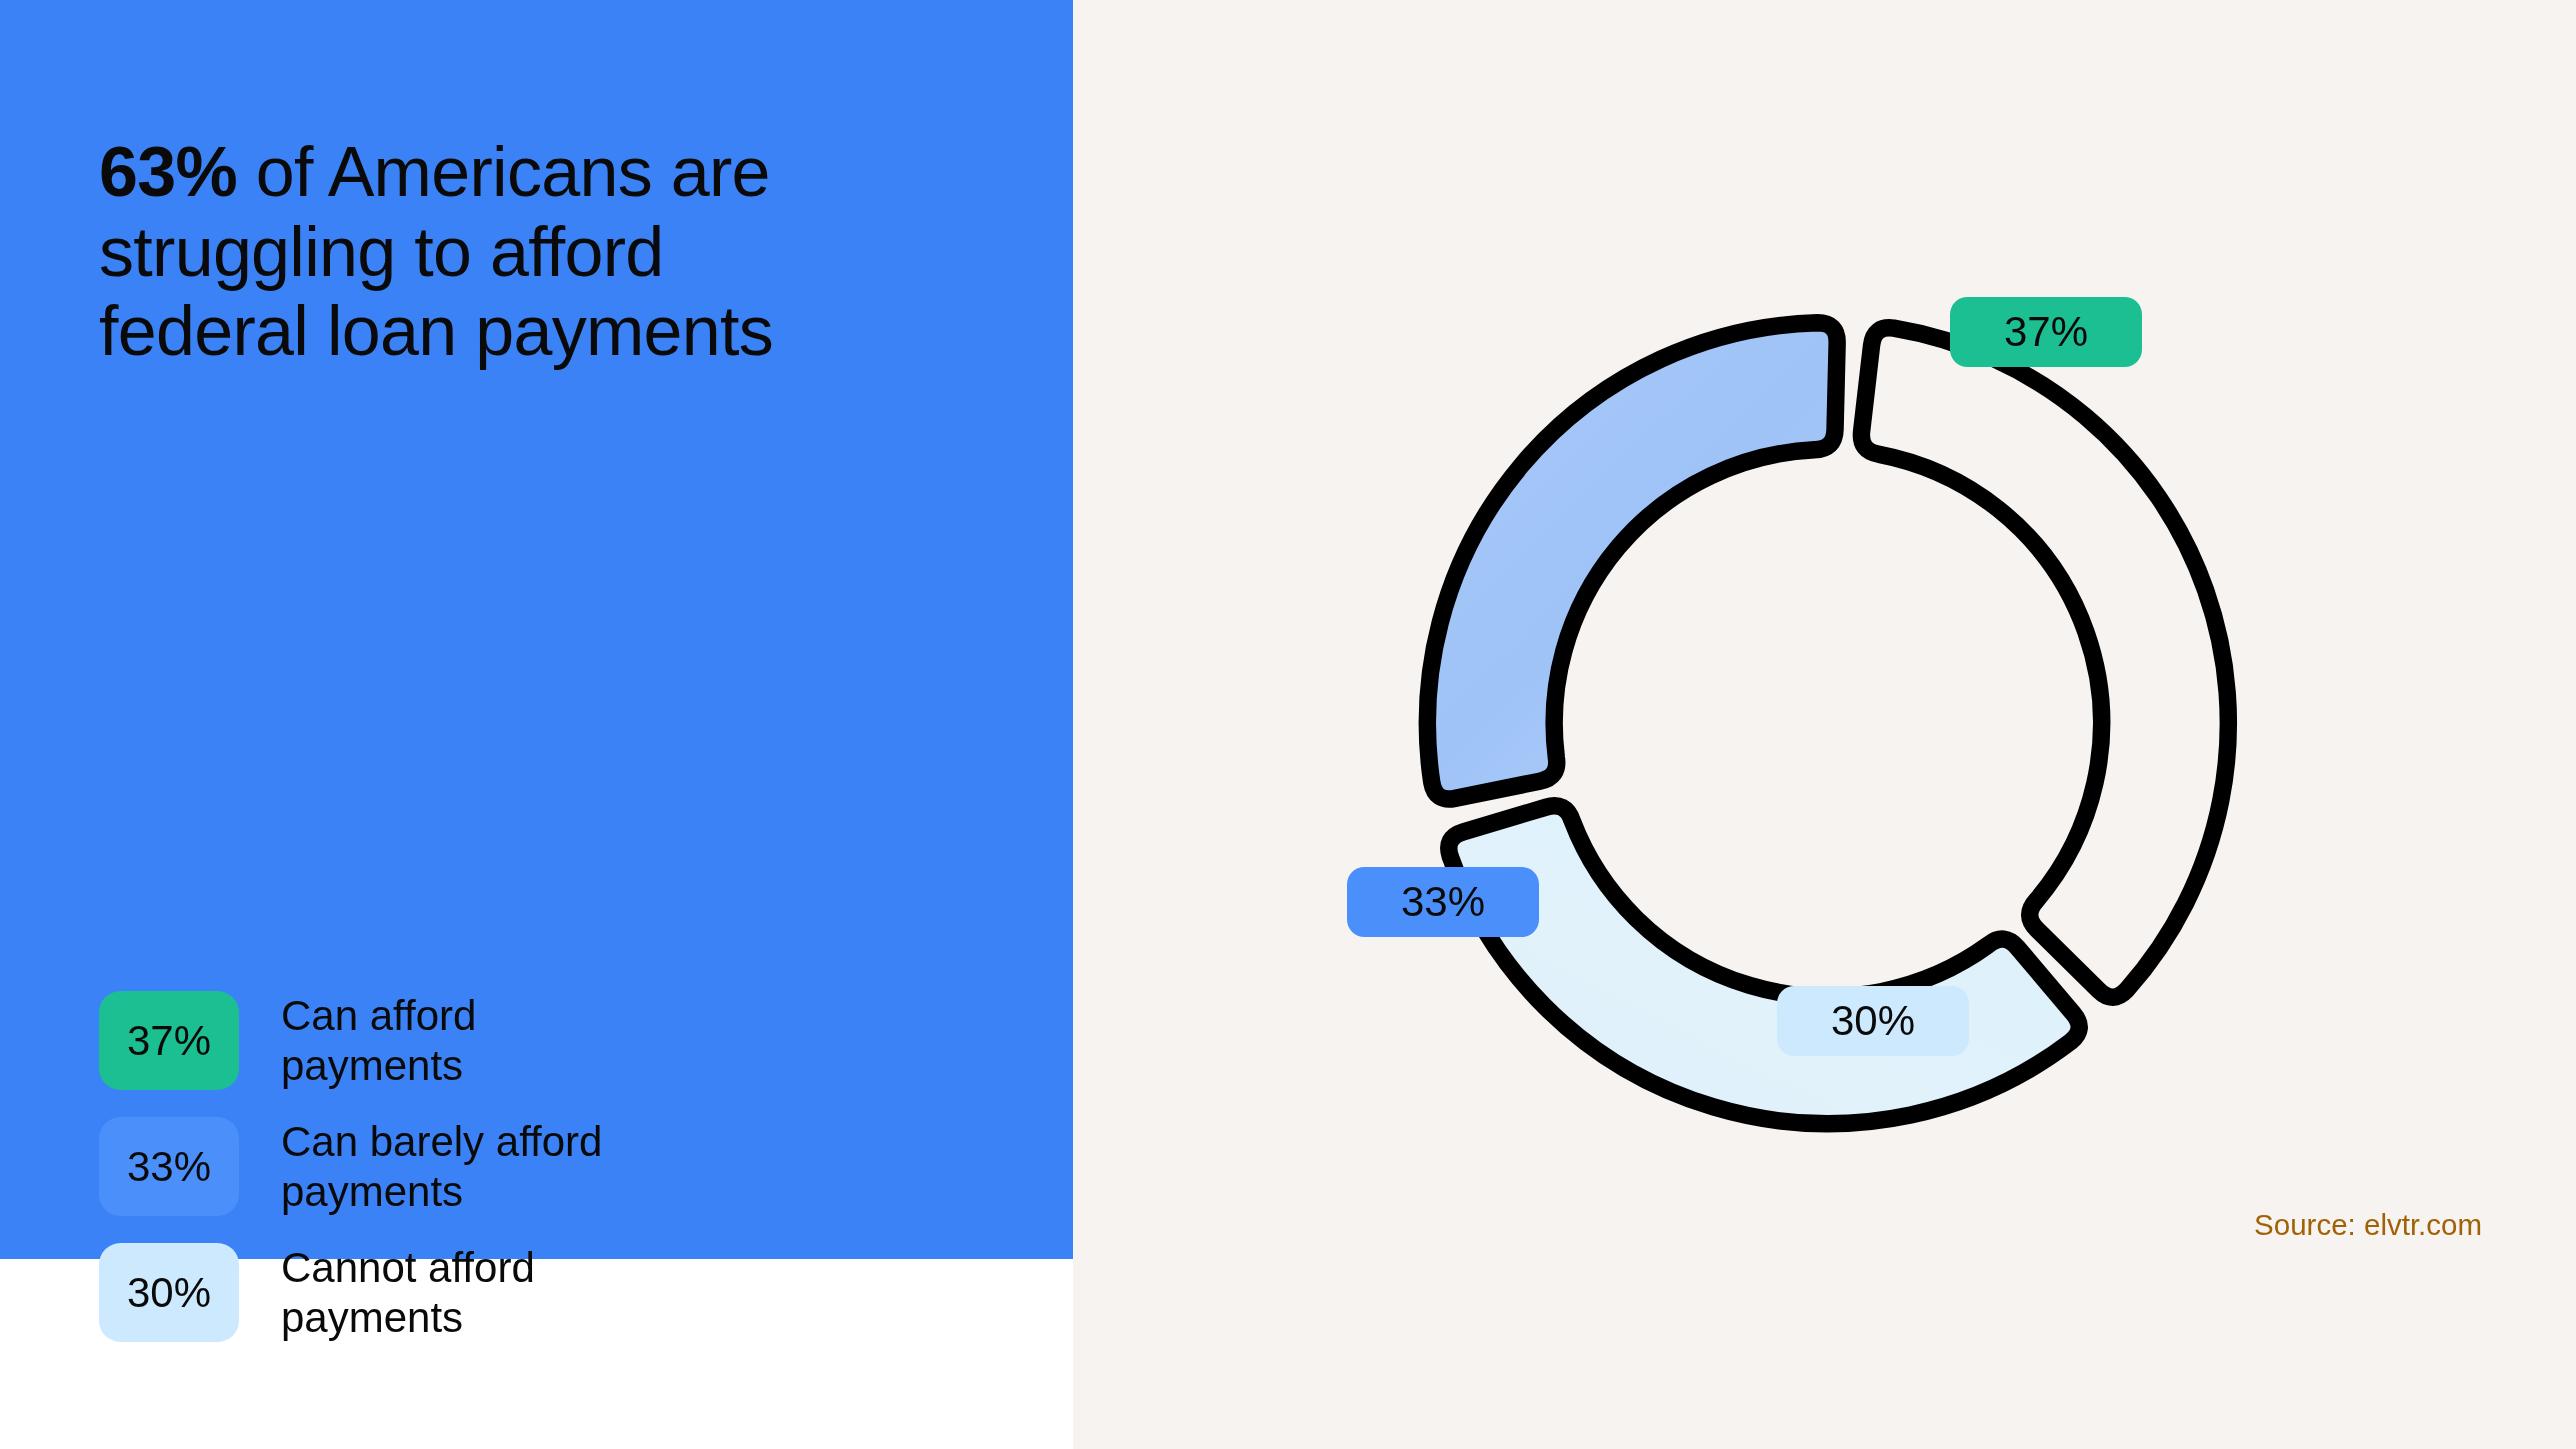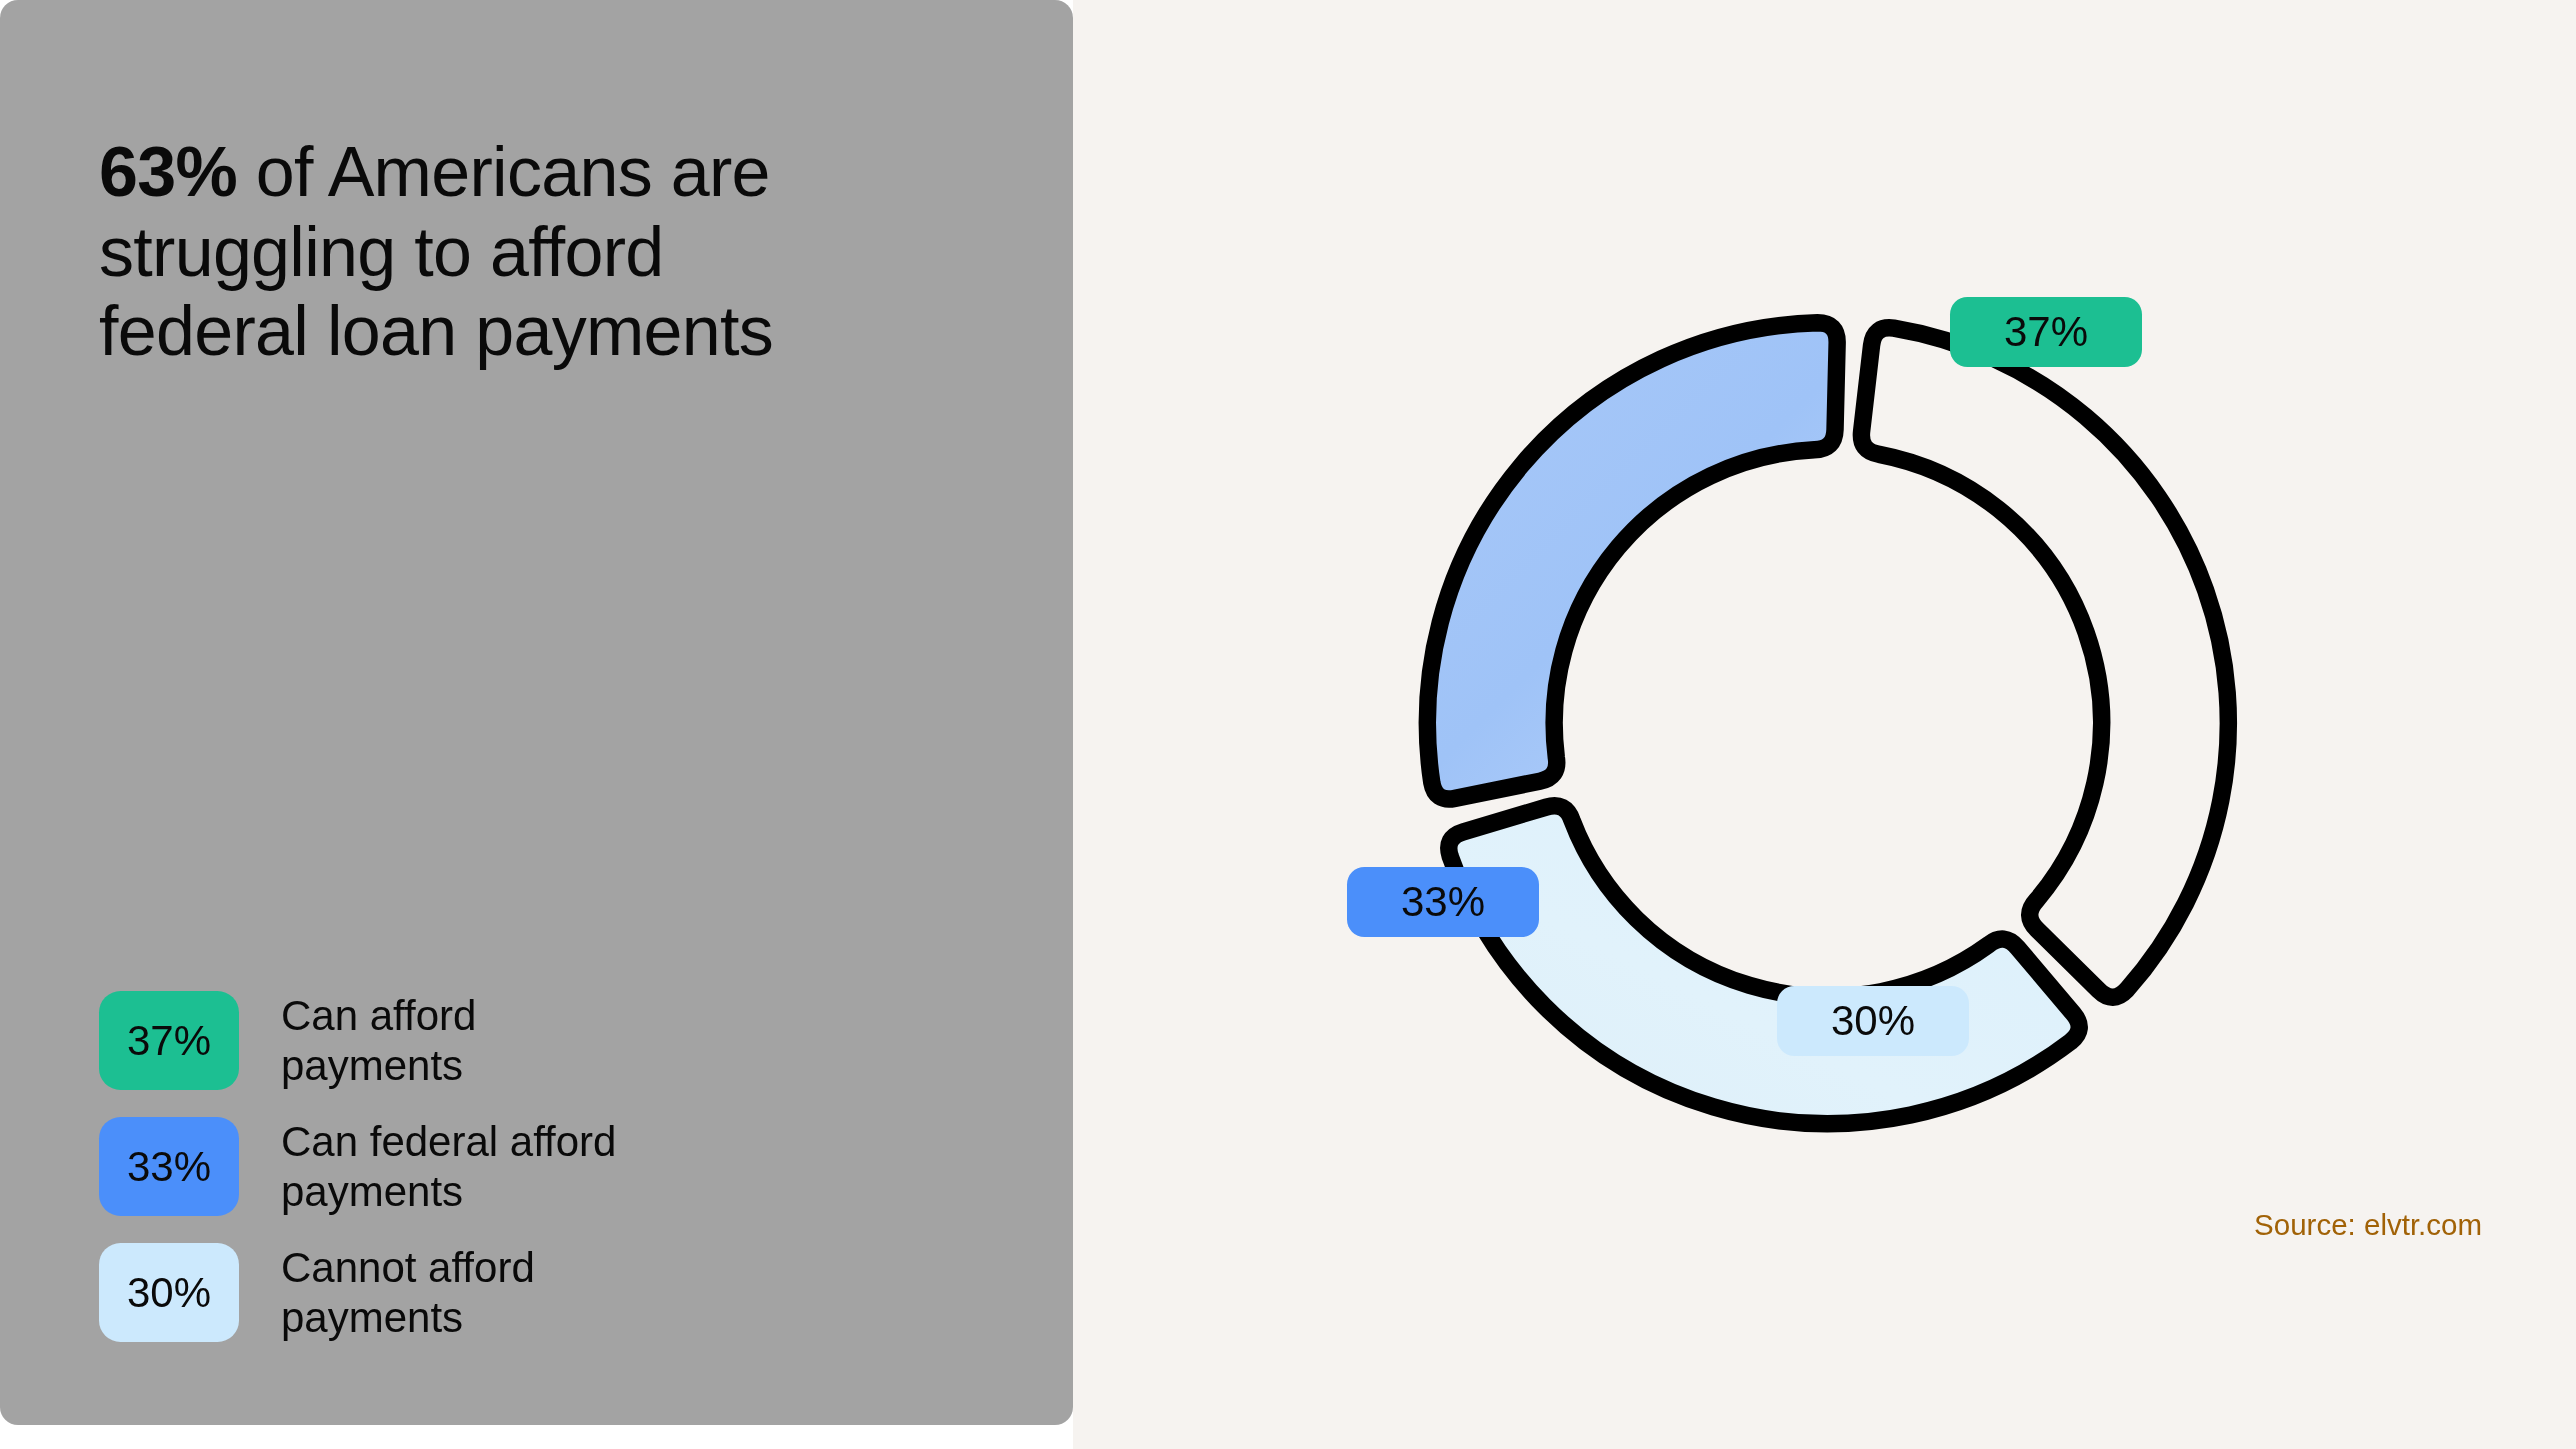--- a/index.html
+++ b/index.html
@@ -18,24 +18,23 @@
     position: relative;
     width: 2576px;
     height: 1449px;
     display: flex;
   }
 
   
   .left-panel {
     position: relative;
     width: 1073px;
-    height: 1425px;
-    background: #a3a3a3;
+    height: 1259px;
+    background: #3b82f6;
     flex: 0 0 1073px;
-    border-radius: 18px;
   }
 
   .headline {
     position: absolute;
     left: 99px;
     top: 86px;
     width: 751px;
     font-size: 70px;
     line-height: 1.14;
     font-weight: 300;
@@ -181,21 +180,21 @@
     <div class="legend">
 
       <div class="legend-row">
         <div class="legend-swatch" style="background:#1cbf92;">37%</div>
         <div class="legend-label">Can afford
 payments</div>
       </div>
 
       <div class="legend-row">
         <div class="legend-swatch" style="background:#4b8ffa;">33%</div>
-        <div class="legend-label">Can federal afford
+        <div class="legend-label">Can barely afford
 payments</div>
       </div>
 
       <div class="legend-row">
         <div class="legend-swatch" style="background:#cce9fd;">30%</div>
         <div class="legend-label">Cannot afford
 payments</div>
       </div>
 
     </div>

